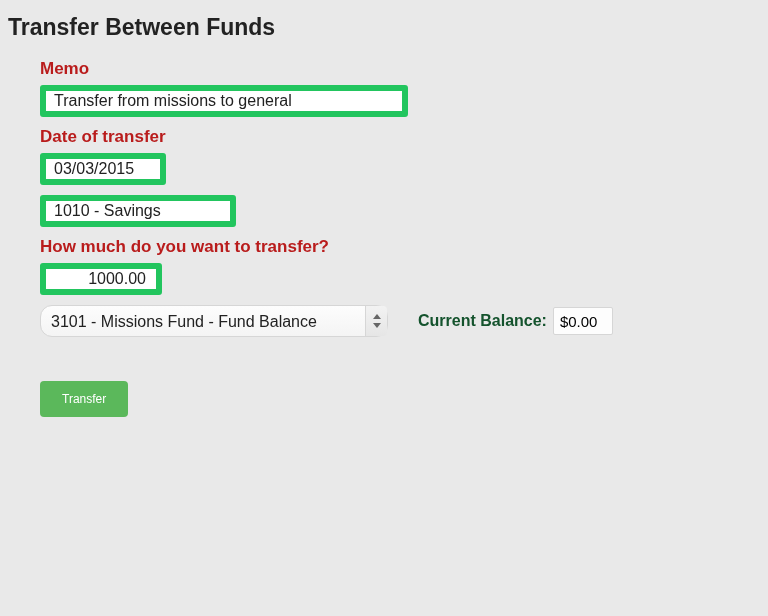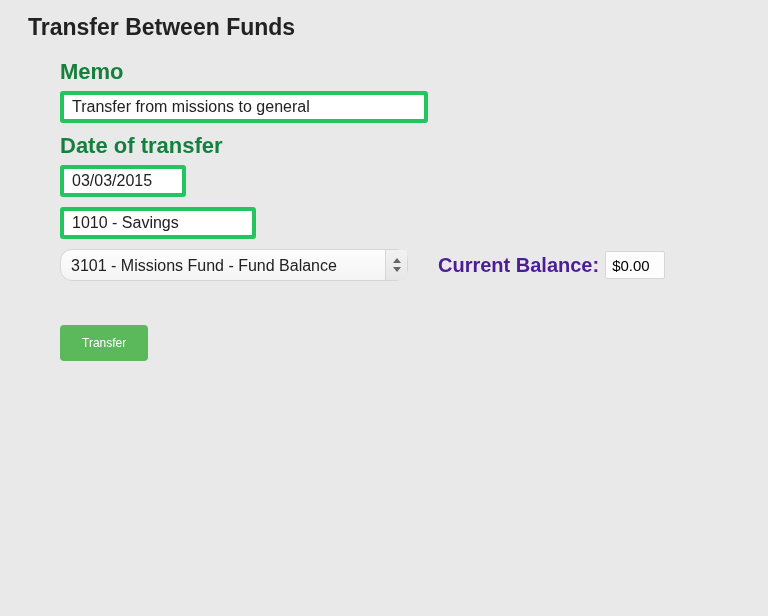--- a/index.html
+++ b/index.html
@@ -6,46 +6,46 @@
   html, body {
     margin: 0; padding: 0;
     font-family: "Century Gothic", "Futura", "Avant Garde", sans-serif;
     background: #e9e9e9;
     color: #222;
   }
   .page {
     width: 768px;
     height: 460px;
     background: #e9e9e9;
-    padding: 14px 28px;
+    padding: 14px 8px;
     position: relative;
   }
   h1.page-title {
     font-size: 23px;
     font-weight: bold;
     margin: 0 0 18px 0;
     color: #222;
   }
   .form-body {
     padding-left: 32px;
   }
   .field-group {
     margin-bottom: 10px;
   }
   .field-label {
     font-weight: bold;
-    font-size: 22px;
+    font-size: 17px;
     margin-bottom: 6px;
     display: block;
-    color: #15803d;
+    color: #b91c1c;
   }
   .text-input {
     height: 32px;
     background: #fff;
-    border: 4px solid #22c55e;
+    border: 6px solid #22c55e;
     border-radius: 3px;
     padding: 4px 8px;
     font-family: inherit;
     font-size: 16px;
     color: #222;
     outline: none;
   }
   .memo-input { width: 368px; }
   .date-input { width: 126px; }
   .account-input { width: 196px; }
@@ -113,22 +113,22 @@
     align-items:center;
     gap:30px;
   }
   .balance-block {
     display:flex;
     align-items:center;
     gap:6px;
   }
   .balance-label {
     font-weight:bold;
-    font-size:20px;
-    color:#4c1d95;
+    font-size:16px;
+    color:#14532d;
   }
 
   .transfer-btn {
     margin-top: 34px;
     background: #5bb85b;
     color: #fff;
     border: none;
     border-radius: 4px;
     padding: 11px 22px;
     font-family: inherit;
@@ -151,20 +151,24 @@
 
     <div class="field-group">
       <label class="field-label">Date of transfer</label>
       <input class="text-input date-input" type="text" value="03/03/2015" style="">
     </div>
 
     <div class="field-group">
       <input class="text-input account-input" type="text" value="1010 - Savings" style="">
     </div>
 
+    <div class="field-group">
+      <label class="field-label">How much do you want to transfer?</label>
+      <input class="text-input amount-input" type="text" value="1000.00" style="">
+    </div>
 
     <div class="field-group">
       <div class="source-row">
         <div class="select-wrap">
           <select>
             <option>3101 - Missions Fund - Fund Balance</option>
           </select>
           <span class="select-arrows"></span>
         </div>
         <div class="balance-block">

